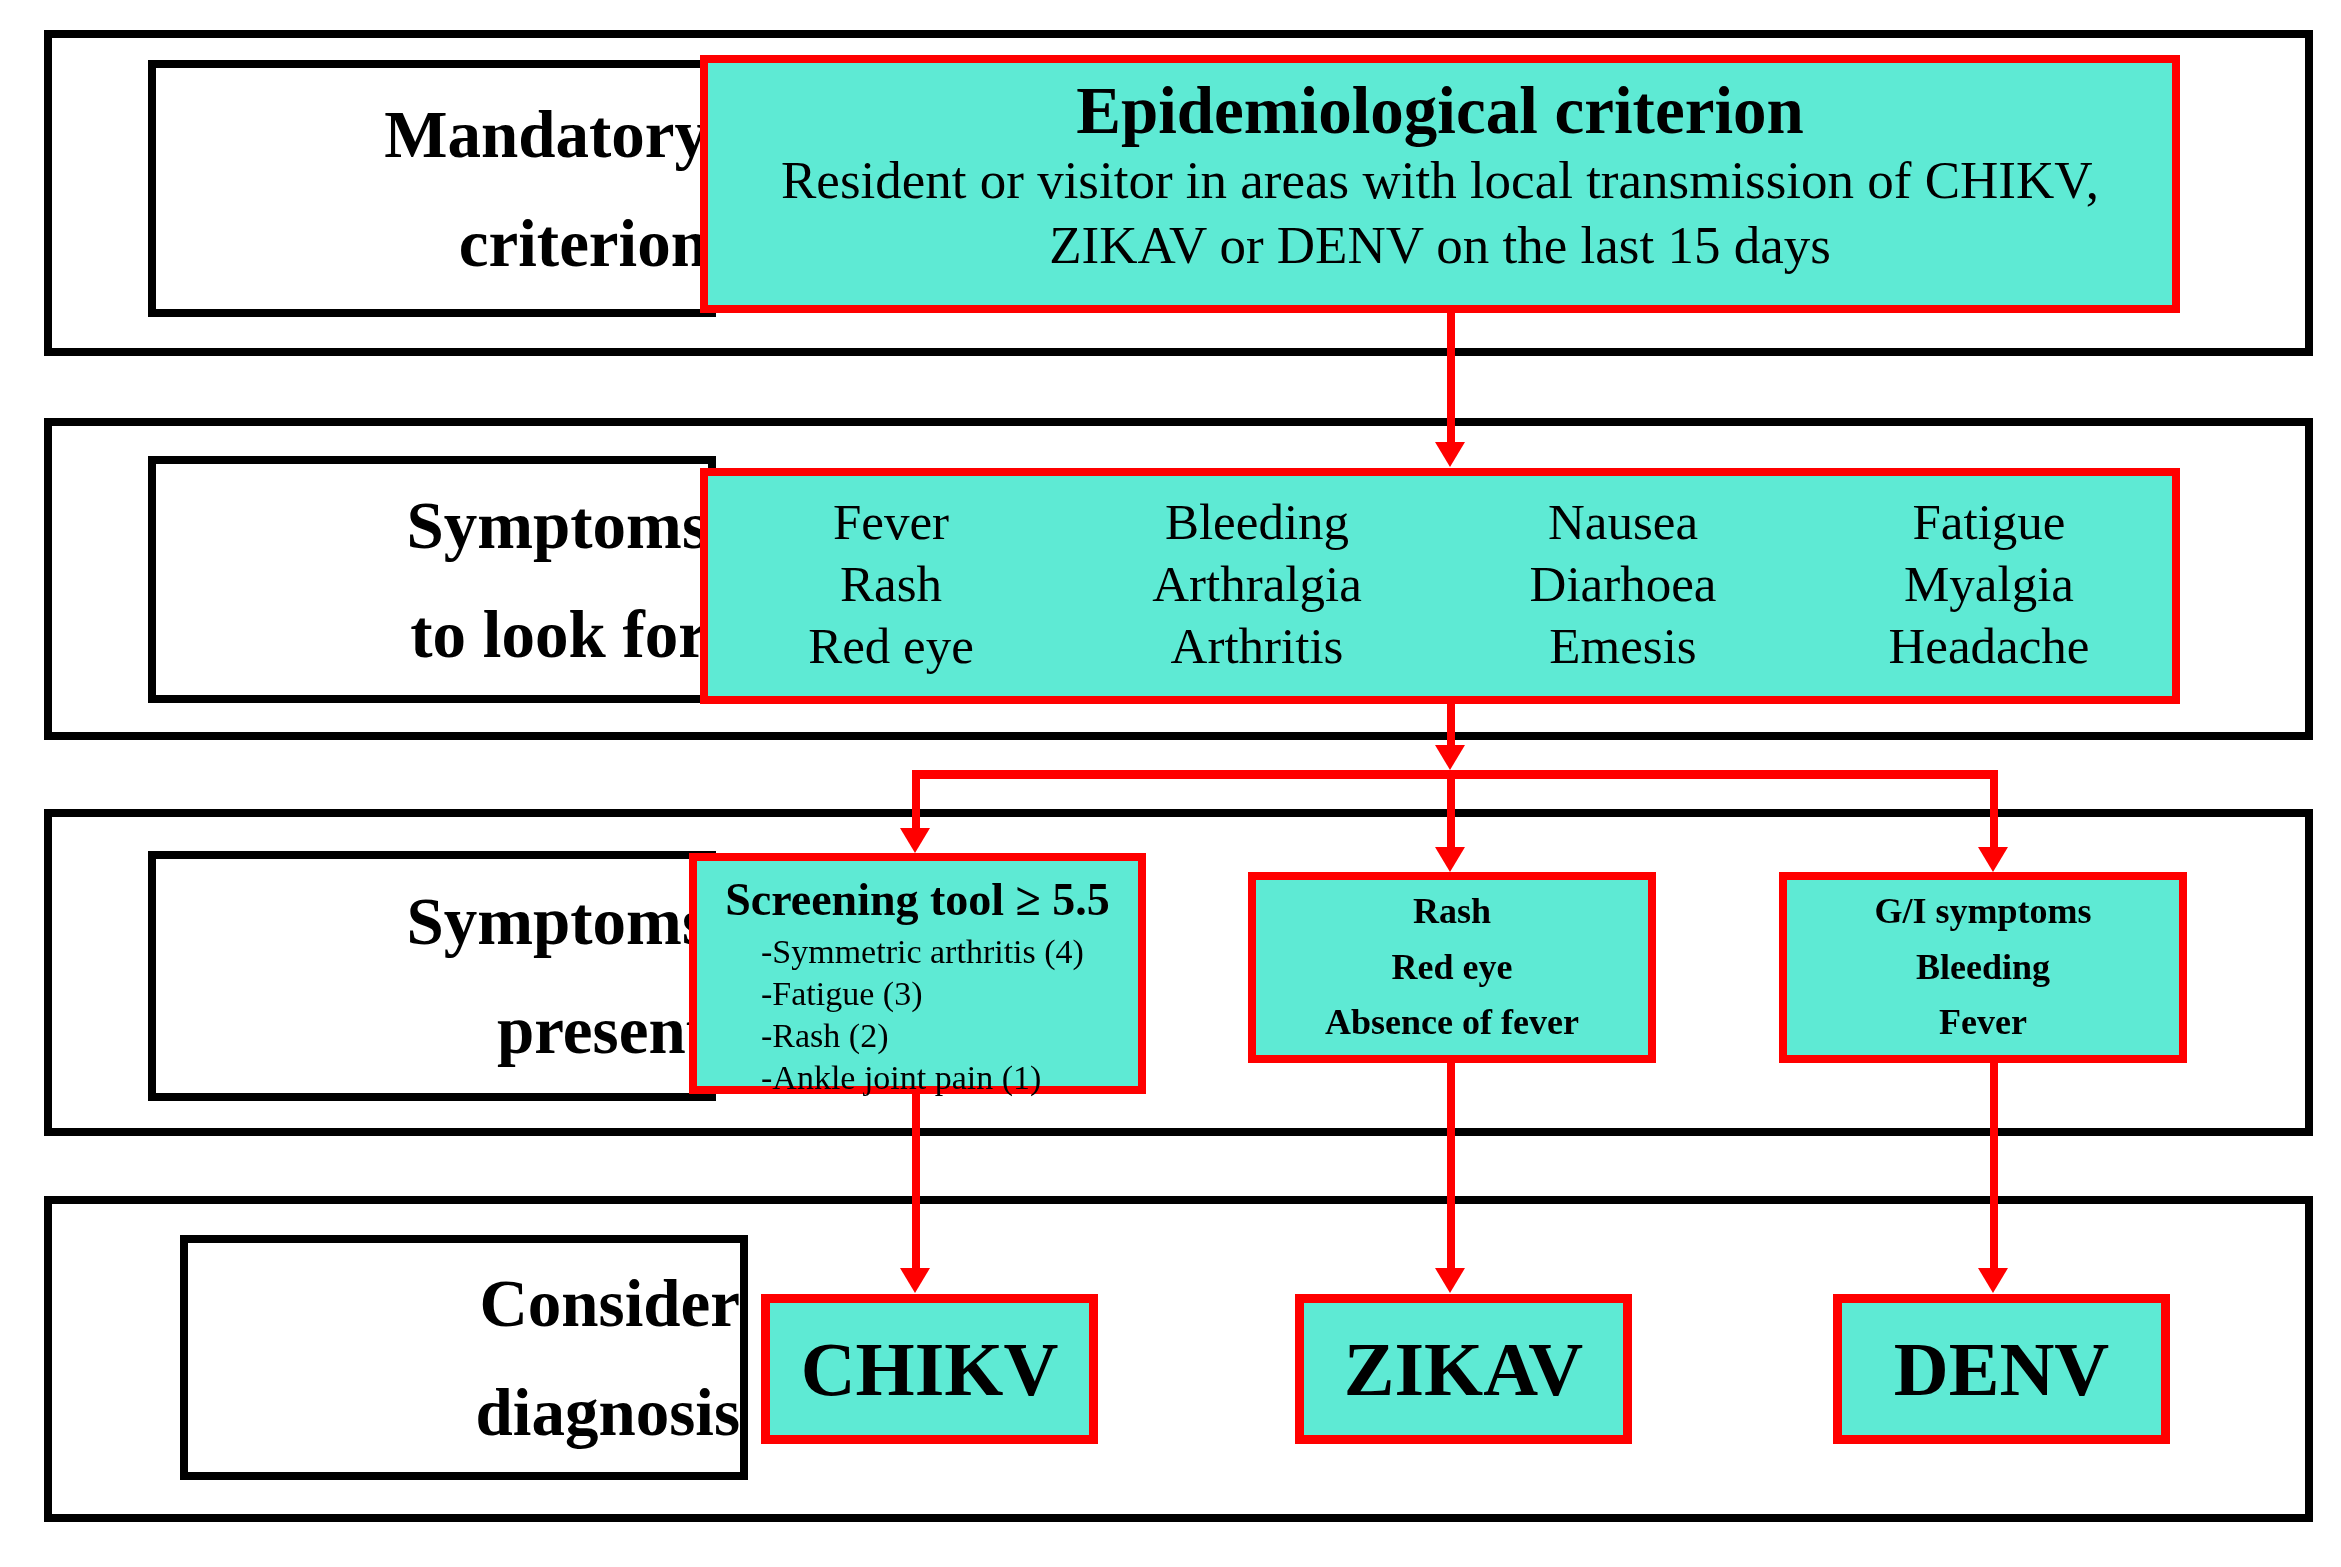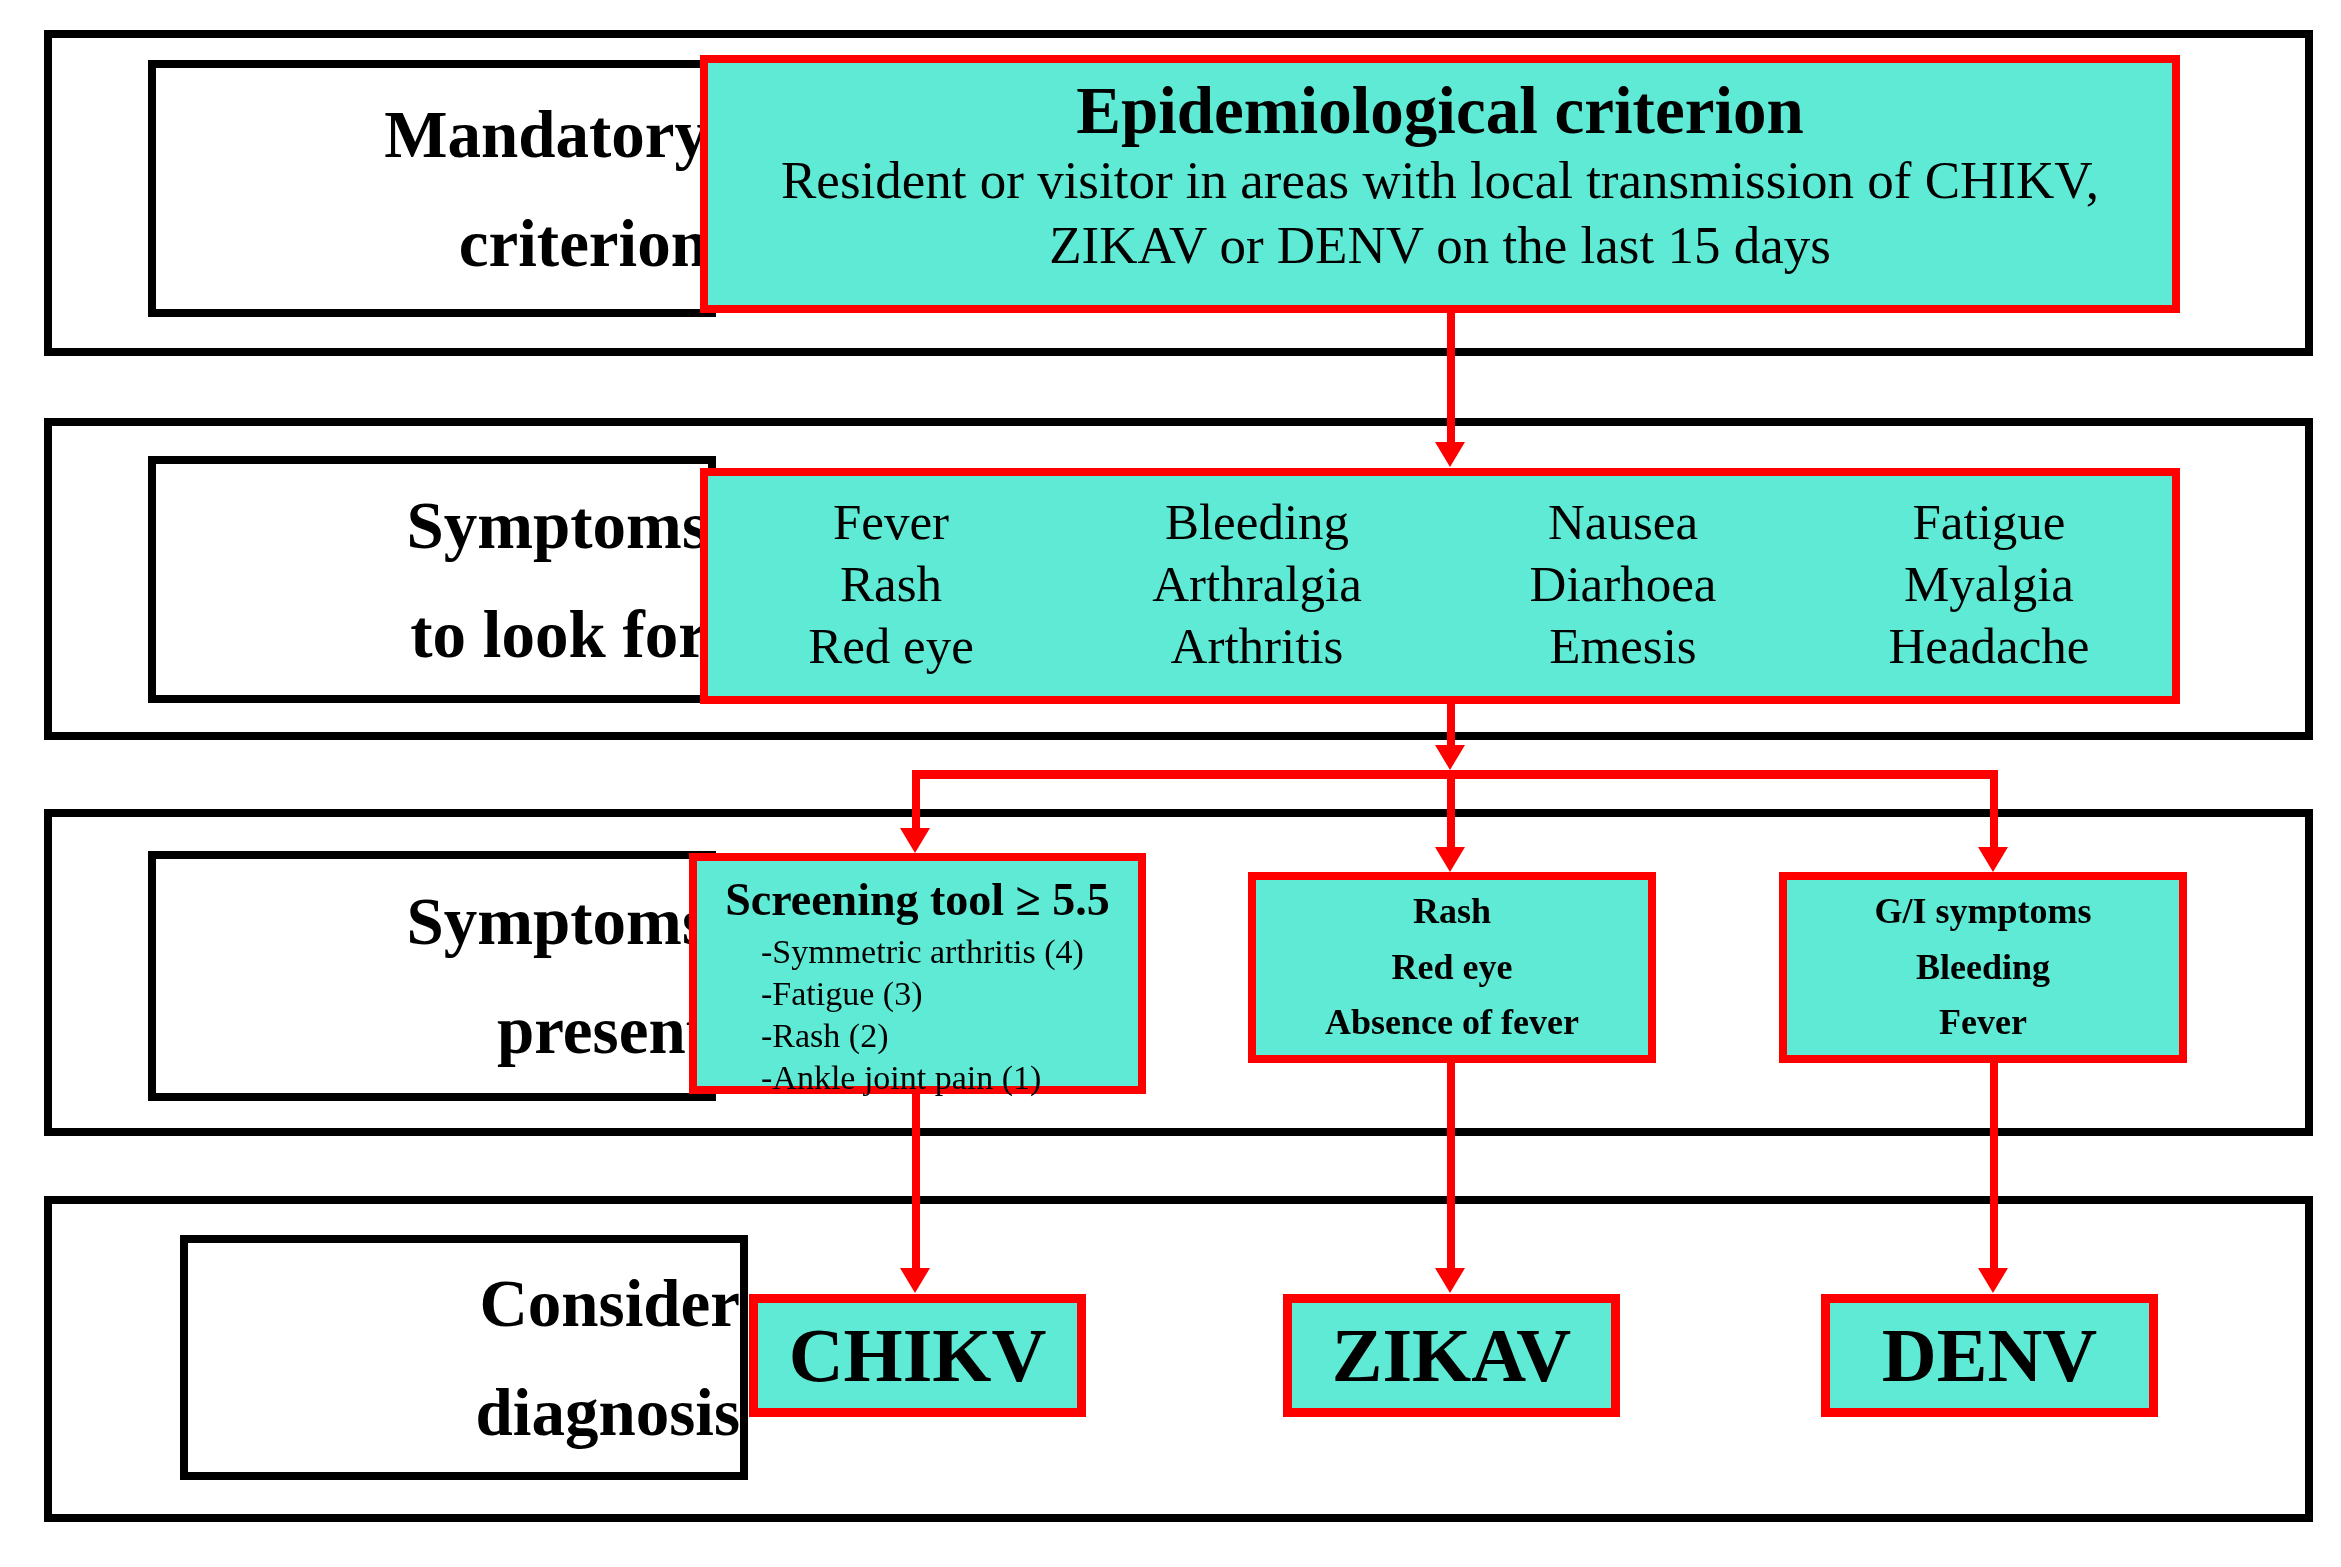--- a/index.html
+++ b/index.html
@@ -99,28 +99,29 @@
     display: flex;
     flex-direction: column;
     align-items: center;
     justify-content: center;
     text-align: center;
     font-weight: bold;
     font-size: 36px;
     line-height: 1.55;
   }
   .dx-box {
-    width: 337px; height: 123px; top: 1294px;
+    width: 337px; height: 150px; top: 1294px;
     border-width: 9.8px;
     display: flex;
     align-items: center;
     justify-content: center;
     text-align: center;
     font-weight: bold;
     font-size: 76px;
+    margin-left: 12px;
   }
   
   .vline {
     position: absolute;
     width: 7.7px;
     background: #FF0000;
   }
   .hline {
     position: absolute;
     height: 9.1px;

